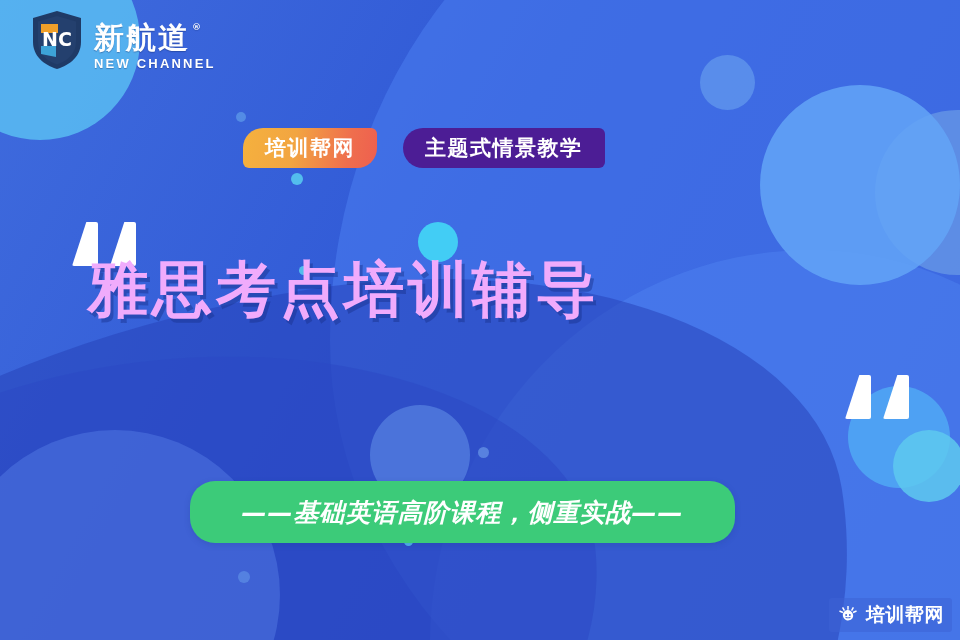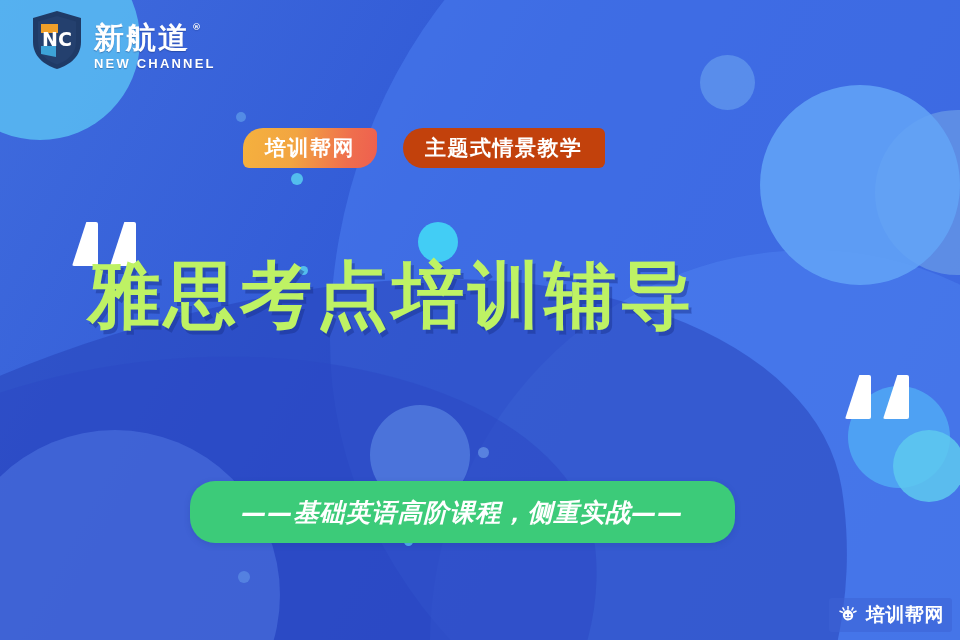--- a/index.html
+++ b/index.html
@@ -257,21 +257,21 @@
     font-size: 21px;
     font-weight: 700;
     letter-spacing: 1.5px;
     white-space: nowrap;
   }
   .badge-orange {
     background: linear-gradient(100deg, #f5b13e 0%, #f2a541 38%, #ef6e4d 78%, #ee5f4f 100%);
     border-radius: 20px 6px 20px 6px;
   }
   .badge-green {
-    background: #c2410c;
+    background: #4c1d95;
     border-radius: 20px 6px 6px 20px;
   }
 
   
   .quote {
     position: absolute;
     display: flex;
     gap: 12px;
   }
   .quote span {
@@ -284,23 +284,23 @@
   }
   .quote-open  { left: 72px;  top: 222px; }
   .quote-close { left: 845px; top: 375px; }
 
   
   .headline {
     position: absolute;
     left: 88px;
     top: 258px;
     font-family: "DejaVu Sans", "Liberation Sans", sans-serif;
-    font-size: 72px;
-    font-weight: 700;
-    color: #bef264;
+    font-size: 60px;
+    font-weight: 700;
+    color: #f0abfc;
     letter-spacing: 4px;
     line-height: 1.05;
     white-space: nowrap;
     text-shadow: 3px 4px 0 rgba(24,48,140,.45);
   }
 
   
   .subtitle {
     position: absolute;
     left: 190px;

